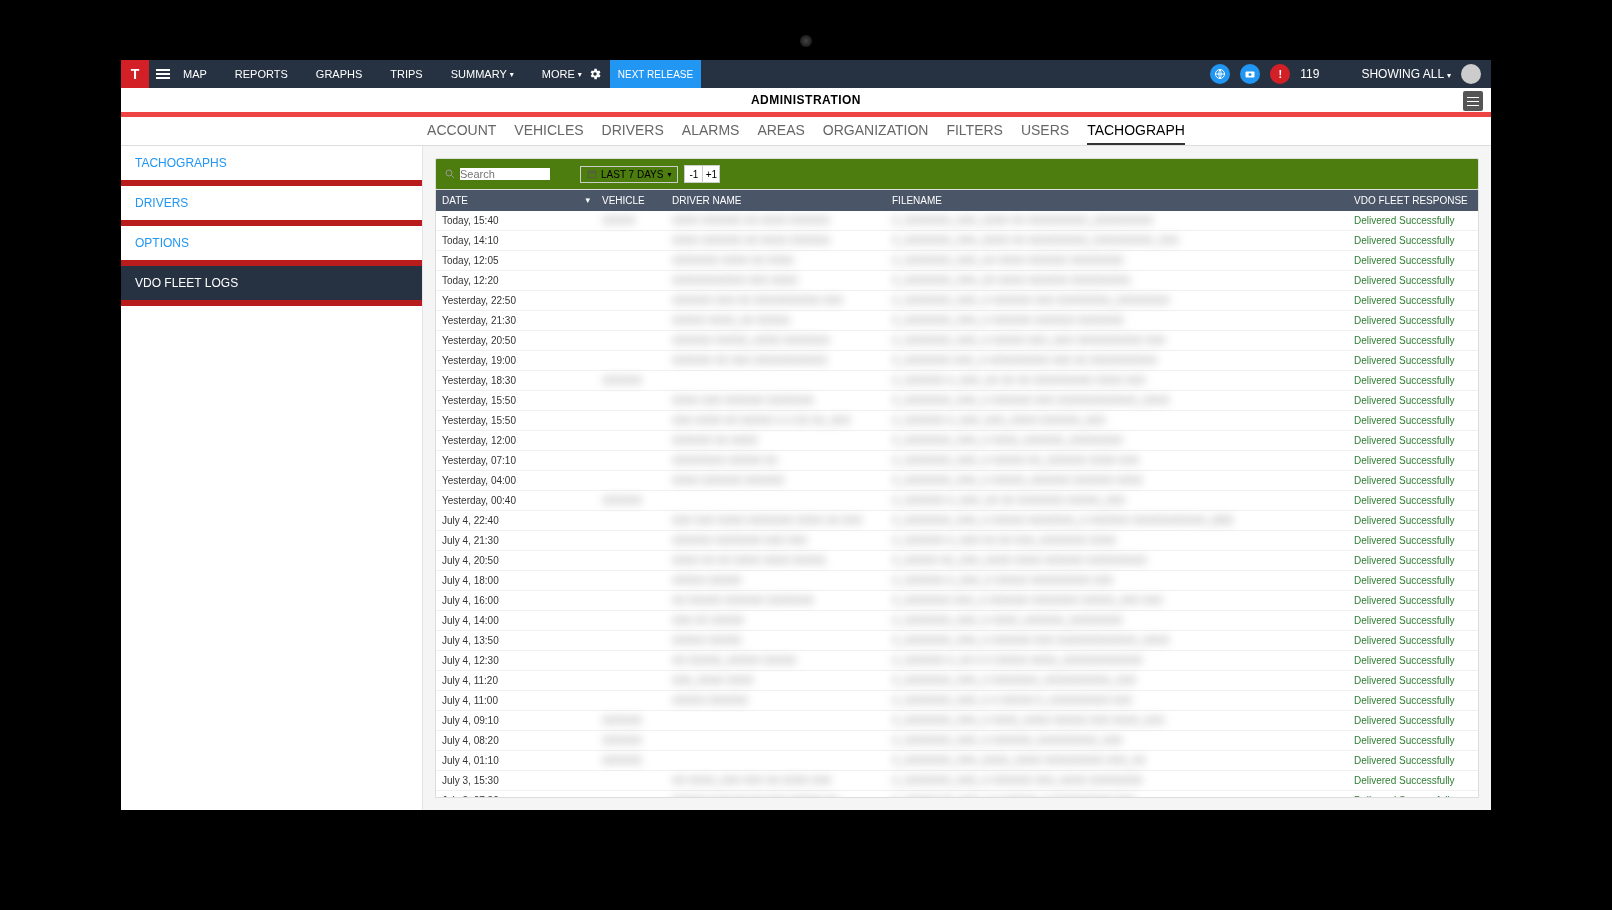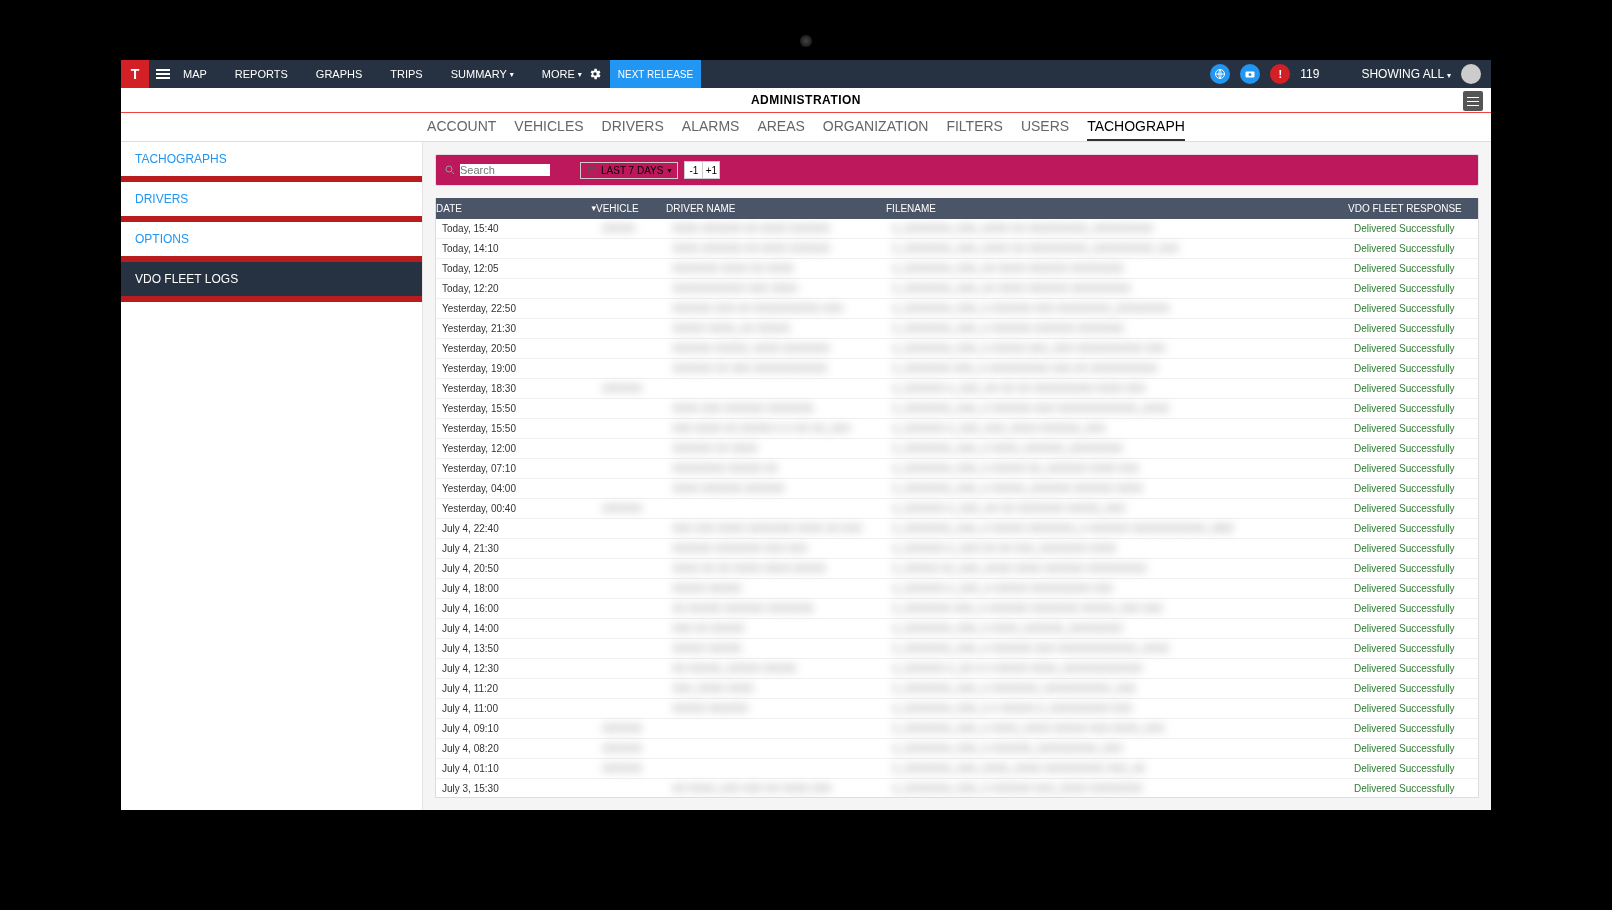--- a/index.html
+++ b/index.html
@@ -22,46 +22,46 @@
 .spacer { flex:1; }
 .topright { display:flex; align-items:center; gap:10px; margin-right:10px; }
 .ticon { width:20px; height:20px; border-radius:50%; display:flex; align-items:center; justify-content:center; font-size:11px; cursor:pointer; }
 .ticon.blue { background:#2196f3; }
 .ticon.red { background:#d32027; font-weight:bold; }
 .alert-count { color:#fff; font-size:12px; }
 .showing { cursor:pointer; font-size:12px;margin-left:32px; }
 .avatar { width:20px; height:20px; border-radius:50%; background:#ccc; cursor:pointer; }
 
 
-.admin-title { background:#fff; text-align:center; padding:5px 0; font-size:12px; font-weight:600; letter-spacing:0.5px; border-bottom:1px solid #ef4444; position:relative;}
+.admin-title { background:#fff; text-align:center; padding:5px 0; font-size:12px; font-weight:600; letter-spacing:0.5px; border-bottom:5px solid #ef4444; position:relative;}
 .admin-burger { position:absolute; right:8px; top:3px; width:20px; height:20px; background:#555; display:flex; align-items:center; justify-content:center; cursor:pointer; border-radius:2px;}
 .admin-burger-lines { width:12px; height:9px; display:flex; flex-direction:column; justify-content:space-between;}
 .admin-burger-lines span { height:1px; background:#fff; }
 .tabs { background:#fff; display:flex; justify-content:center; gap:18px; padding:5px 0 0 0; font-size:14px; color:#666; border-bottom:1px solid #ddd; }
 .tab { cursor:pointer; padding-bottom:5px; }
 .tab.active { color:#000; border-bottom:2px solid #333; font-weight:500; }
 
 
 .main { flex:1; display:flex; background:#f5f5f5; overflow:hidden; }
 .sidebar { width:302px; background:#fff; border-right:1px solid #e5e5e5; }
 .side-item { padding:10px 14px; font-size:12px; color:#2196f3; cursor:pointer; border-bottom:6px solid #b91c1c; }
 .side-item.active { background:#263241; color:#fff; }
 
 .content { flex:1; padding:12px; display:flex; flex-direction:column; overflow:hidden;}
-.toolbar { background:#be185d; border:1px solid #ddd; padding:6px 8px; display:flex; align-items:center; gap:6px; font-size:11px; border-radius:2px; margin-bottom:12px;}
+.toolbar { background:#4d7c0f; border:1px solid #ddd; padding:6px 8px; display:flex; align-items:center; gap:6px; font-size:11px; border-radius:2px; margin-bottom:0;}
 .search-wrap { display:flex; align-items:center; gap:4px; color:#999; flex:0 0 130px; }
 .search-input { border:none; outline:none; font-size:11px; width:90px; }
 .date-select { border:1px solid #ccc; padding:2px 6px; display:flex; align-items:center; gap:4px; cursor:pointer; font-size:10px; }
 .plusminus { display:flex; }
 .pm-btn { border:1px solid #ccc; width:18px; height:18px; display:flex; align-items:center; justify-content:center; cursor:pointer; font-size:10px; background:#fff; }
 .pm-btn:first-child{border-right:none;}
 
 .table-wrap { flex:1; overflow-y:auto; background:#fff; border:1px solid #ddd; border-top:none; position:relative;}
 table { width:100%; border-collapse:collapse; font-size:10px; }
-thead th { background:#4a5568; color:#fff; text-align:left; padding:5px 0; font-weight:500; font-size:10px; position:sticky; top:0; }
+thead th { background:#4a5568; color:#fff; text-align:left; padding:5px 6px; font-weight:500; font-size:10px; position:sticky; top:0; }
 thead th:first-child::after { content:"▾"; float:right; font-size:9px; }
 tbody td { padding:4px 6px; border-bottom:1px solid #f0f0f0; color:#333; white-space:nowrap; }
 .blur { filter:blur(4px); color:#888; user-select:none; }
 .resp-ok { color:#2e7d32; }
 
 
 .table-wrap::-webkit-scrollbar { width:12px; }
 .table-wrap::-webkit-scrollbar-thumb { background:#bbb; border-radius:2px; }
 .table-wrap::-webkit-scrollbar-track { background:#eee; }
 

